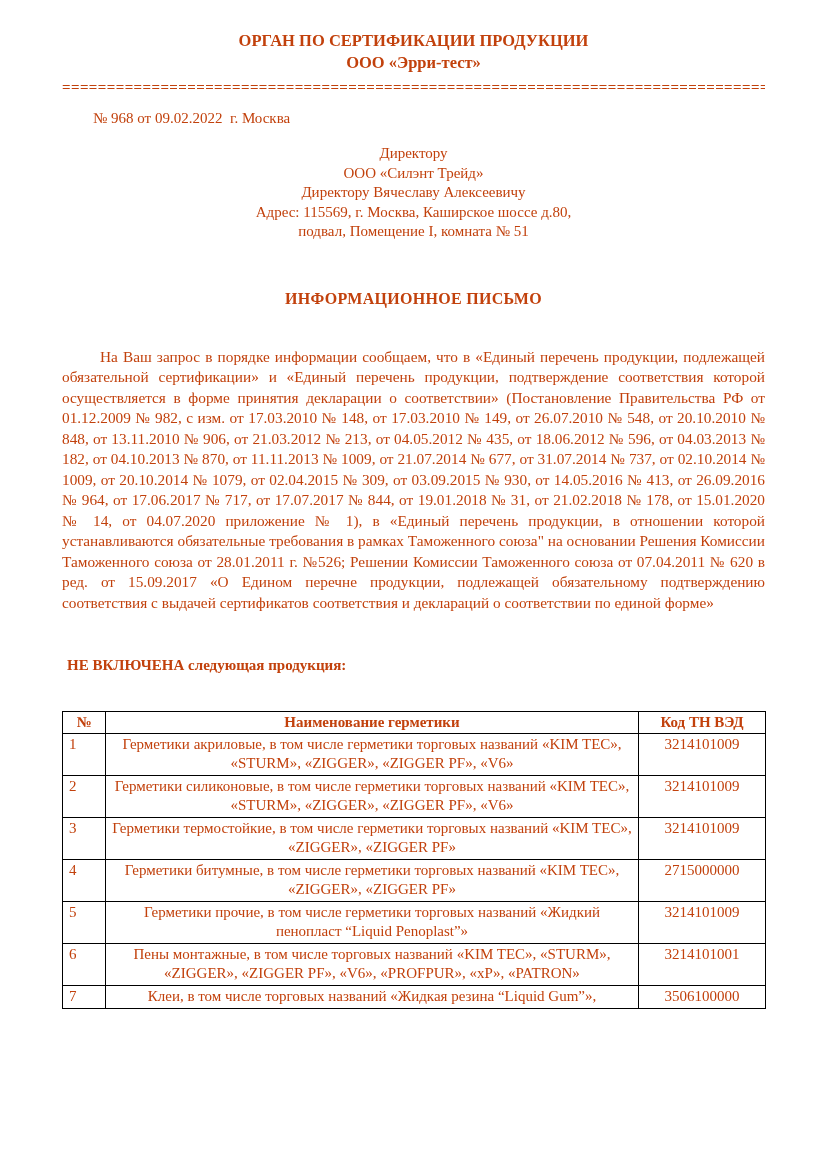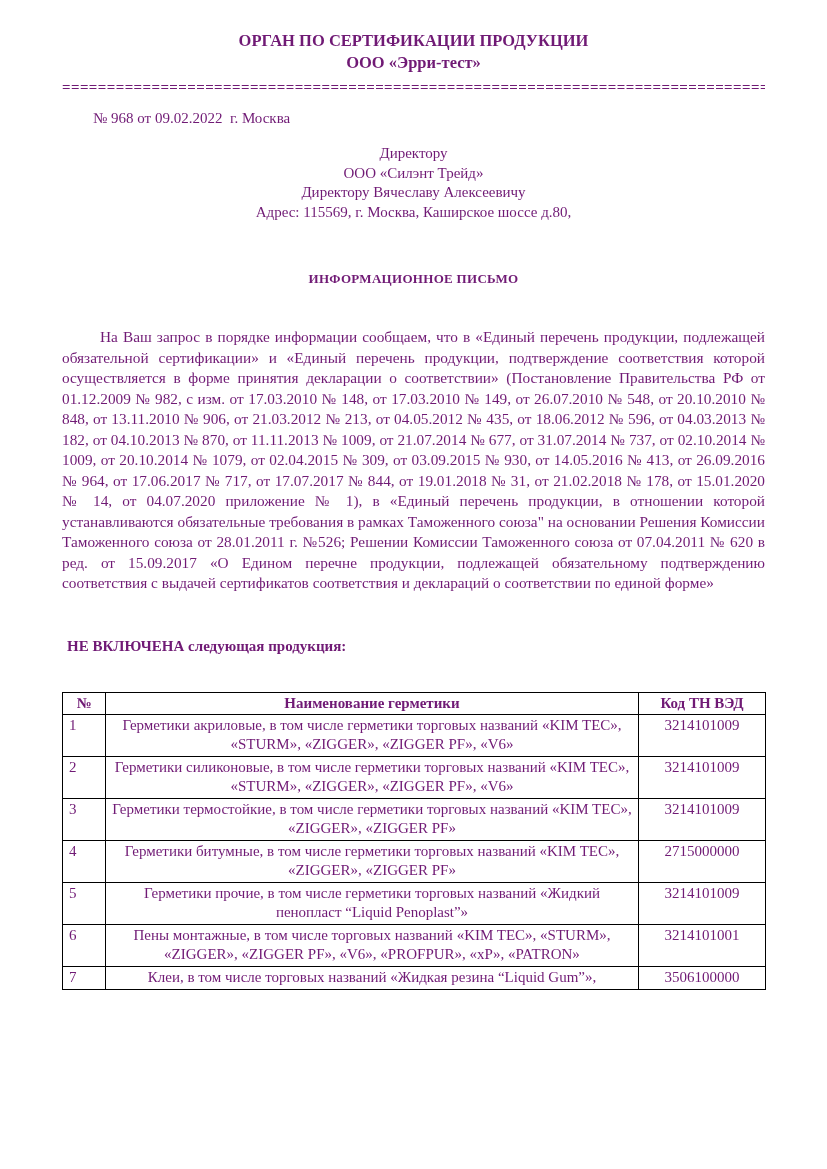--- a/index.html
+++ b/index.html
@@ -3,21 +3,21 @@
 <meta charset="utf-8">
 <style>
   * { margin: 0; padding: 0; box-sizing: border-box; }
   html, body { background: #ffffff; }
   .page {
     position: relative;
     width: 827px;
     height: 1169px;
     margin: 0 auto;
     background: #ffffff;
-    color: #701a75;
+    color: #c2410c;
     font-family: "Liberation Serif", "DejaVu Serif", serif;
     padding: 30px 62px 0 62px;
     overflow: hidden;
   }
   
   .letterhead {
     text-align: center;
     font-weight: bold;
     font-size: 16.5px;
     line-height: 22px;
@@ -54,21 +54,21 @@
     margin-top: 16px;
     text-align: center;
     font-size: 15px;
     line-height: 19.5px;
   }
   
   .doc-title {
     margin-top: 44px;
     text-align: center;
     font-weight: bold;
-    font-size: 13px;
+    font-size: 16px;
     line-height: 26px;
     letter-spacing: 0.3px;
   }
   
   .body-par {
     margin-top: 35px;
     font-size: 15.3px;
     line-height: 20.5px;
     text-align: justify;
     text-indent: 38px;
@@ -120,20 +120,21 @@
 
   <div class="rule">==================================================================================</div>
 
   <div class="ref-line">№ 968 от 09.02.2022  г. Москва</div>
 
   <div class="recipient">
     <div>Директору</div>
     <div>ООО «Силэнт Трейд»</div>
     <div>Директору Вячеславу Алексеевичу</div>
     <div>Адрес: 115569, г. Москва, Каширское шоссе д.80,</div>
+    <div>подвал, Помещение I, комната № 51</div>
   </div>
 
   <div class="doc-title">ИНФОРМАЦИОННОЕ ПИСЬМО</div>
 
   <p class="body-par">На Ваш запрос в порядке информации сообщаем, что в «Единый перечень продукции, подлежащей обязательной сертификации» и «Единый перечень продукции, подтверждение соответствия которой осуществляется в форме принятия декларации о соответствии» (Постановление Правительства РФ от 01.12.2009 № 982, с изм. от 17.03.2010 № 148, от 17.03.2010 № 149, от 26.07.2010 № 548, от 20.10.2010 № 848, от 13.11.2010 № 906, от 21.03.2012 № 213, от 04.05.2012 № 435, от 18.06.2012 № 596, от 04.03.2013 № 182, от 04.10.2013 № 870, от 11.11.2013 № 1009, от 21.07.2014 № 677, от 31.07.2014 № 737, от 02.10.2014 № 1009, от 20.10.2014 № 1079, от 02.04.2015 № 309, от 03.09.2015 № 930, от 14.05.2016 № 413, от 26.09.2016 № 964, от 17.06.2017 № 717, от 17.07.2017 № 844, от 19.01.2018 № 31, от 21.02.2018 № 178, от 15.01.2020 № 14, от 04.07.2020 приложение № 1), в «Единый перечень продукции, в отношении которой устанавливаются обязательные требования в рамках Таможенного союза" на основании Решения Комиссии Таможенного союза от 28.01.2011 г. №526; Решении Комиссии Таможенного союза от 07.04.2011 № 620 в ред. от 15.09.2017 «О Едином перечне продукции, подлежащей обязательному подтверждению соответствия с выдачей сертификатов соответствия и деклараций о соответствии по единой форме»</p>
 
   <div class="not-included">НЕ ВКЛЮЧЕНА следующая продукция:</div>
 
   <table class="products">
     <colgroup>

